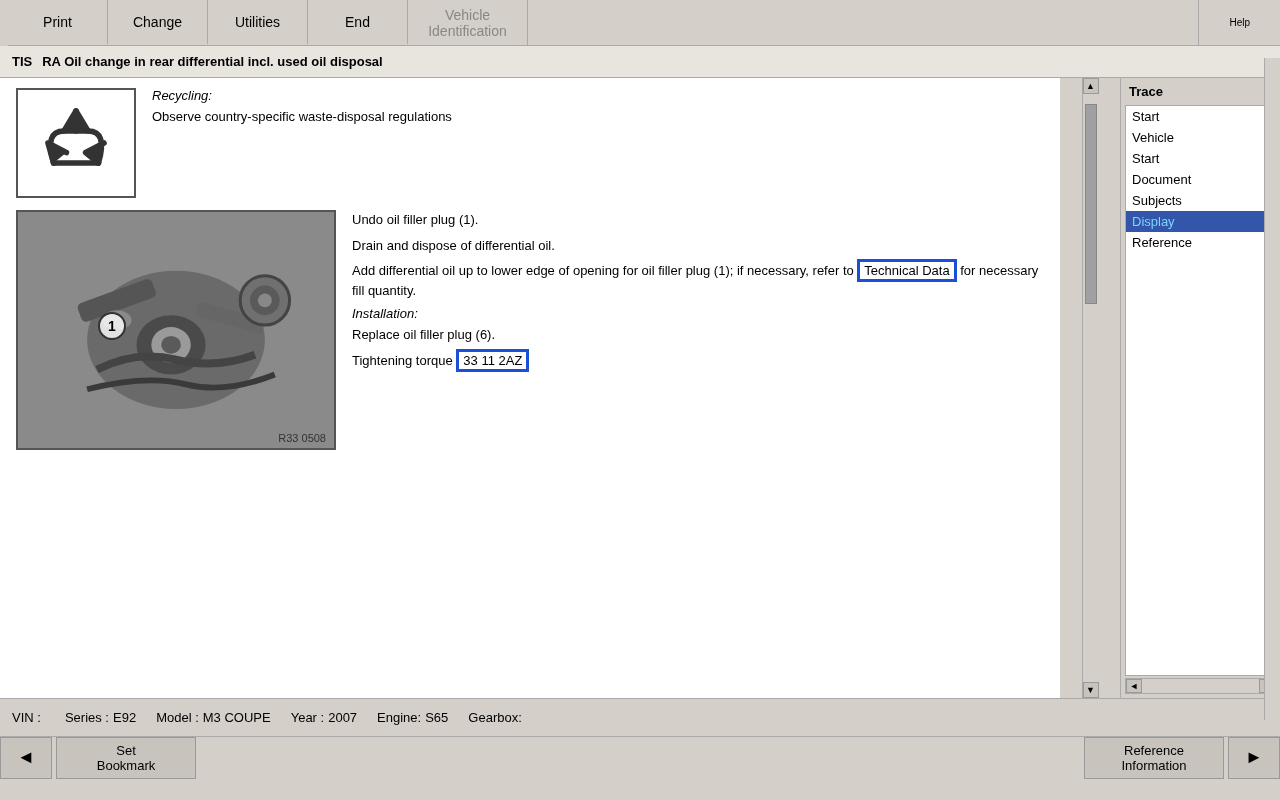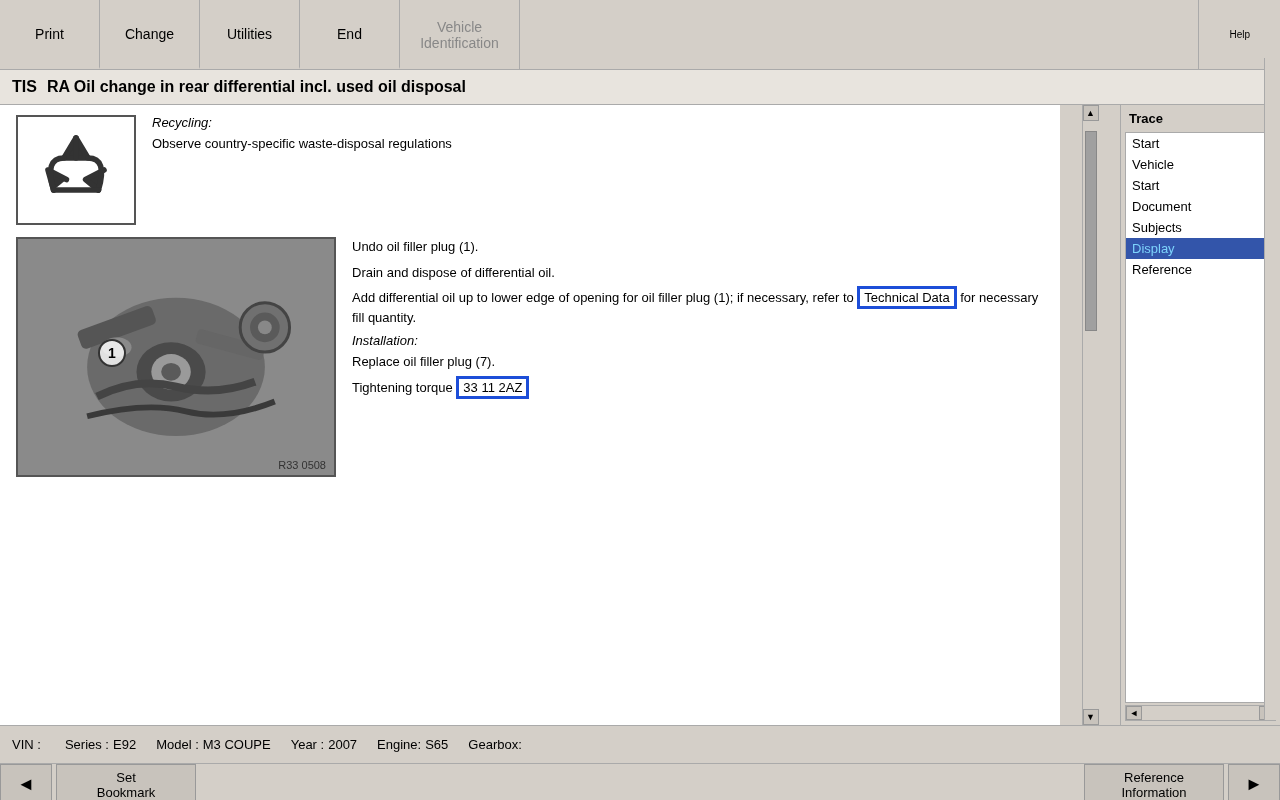--- a/index.html
+++ b/index.html
@@ -3,22 +3,23 @@
   <meta charset="utf-8">
   <style>
     * { margin: 0; padding: 0; box-sizing: border-box; }
     body { width: 1280px; height: 800px; font-family: Arial, sans-serif; font-size: 13px; background: #d4cfc8; overflow: hidden; }
 
     
     #toolbar {
       display: flex;
       background: #d4cfc8;
       border-bottom: 1px solid #aaa;
-      height: 70px;
+      height: 46px;
       align-items: stretch;
+      margin-left: 8px;
     }
     .toolbar-btn {
       display: flex;
       align-items: center;
       justify-content: center;
       padding: 0 20px;
       border-right: 1px solid #aaa;
       border-bottom: 2px solid transparent;
       cursor: pointer;
       font-size: 14px;
@@ -48,21 +49,21 @@
       border-left: 1px solid #aaa;
       cursor: pointer;
       font-size: 10px;
       background: #d4cfc8;
     }
 
     
     #title-bar {
       background: #e8e4de;
       padding: 8px 12px;
-      font-size: 16px;
+      font-size: 13px;
       font-weight: bold;
       border-bottom: 1px solid #aaa;
       display: flex;
       align-items: center;
       gap: 10px;
     }
     #title-tis { font-weight: bold; }
 
     
     #main {
@@ -352,21 +353,21 @@
         <div class="photo-label">R33 0508</div>
       </div>
 
       <div style="flex:1;">
         <div class="content-text">Undo oil filler plug (1).</div>
         <div class="content-text">Drain and dispose of differential oil.</div>
         <div class="content-text">
           <span>Add differential oil up to lower edge of opening for oil filler plug (1); if necessary, refer to </span><span class="content-link-box">Technical Data</span><span> for necessary fill quantity.</span>
         </div>
         <div class="content-label">Installation:</div>
-        <div class="content-text">Replace oil filler plug (7).</div>
+        <div class="content-text">Replace oil filler plug (6).</div>
         <div class="content-text">
           <span>Tightening torque </span><span class="content-link-box">33 11 2AZ</span>
         </div>
       </div>
     </div>
   </div>
 
   <div id="main-scrollbar" style="width:16px; background:#d4cfc8; border-left:1px solid #aaa; display:flex; flex-direction:column; align-items:center;">
     <div class="scroll-arrow">▲</div>
     <div class="scroll-track">

